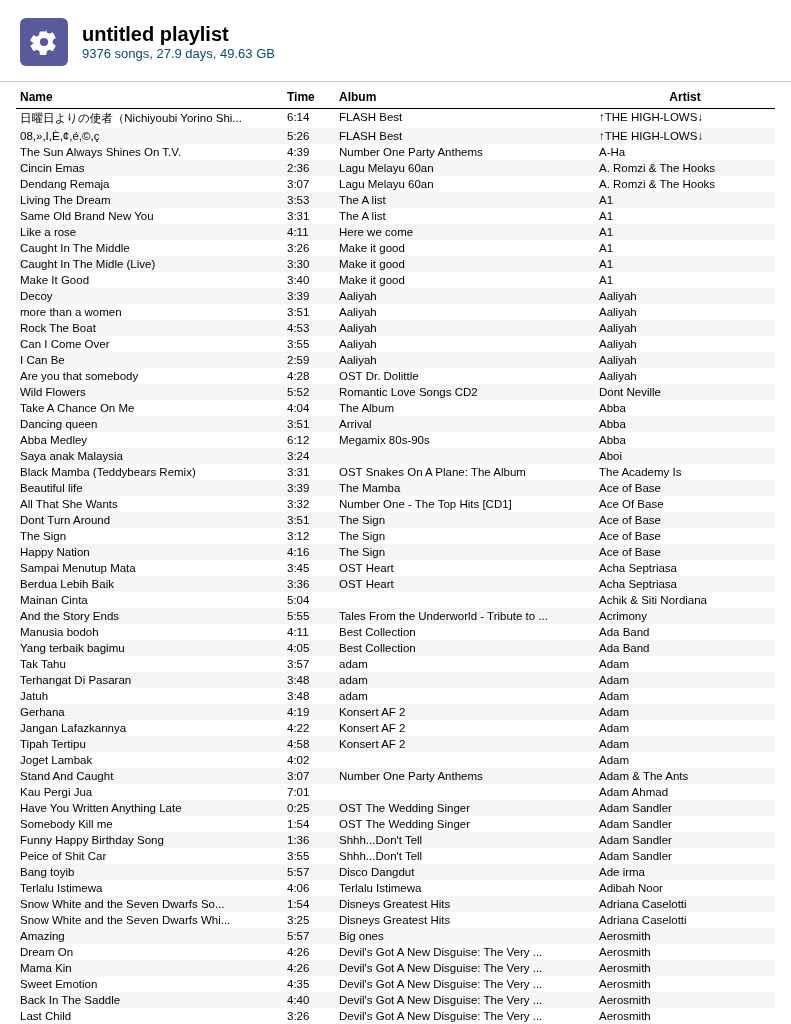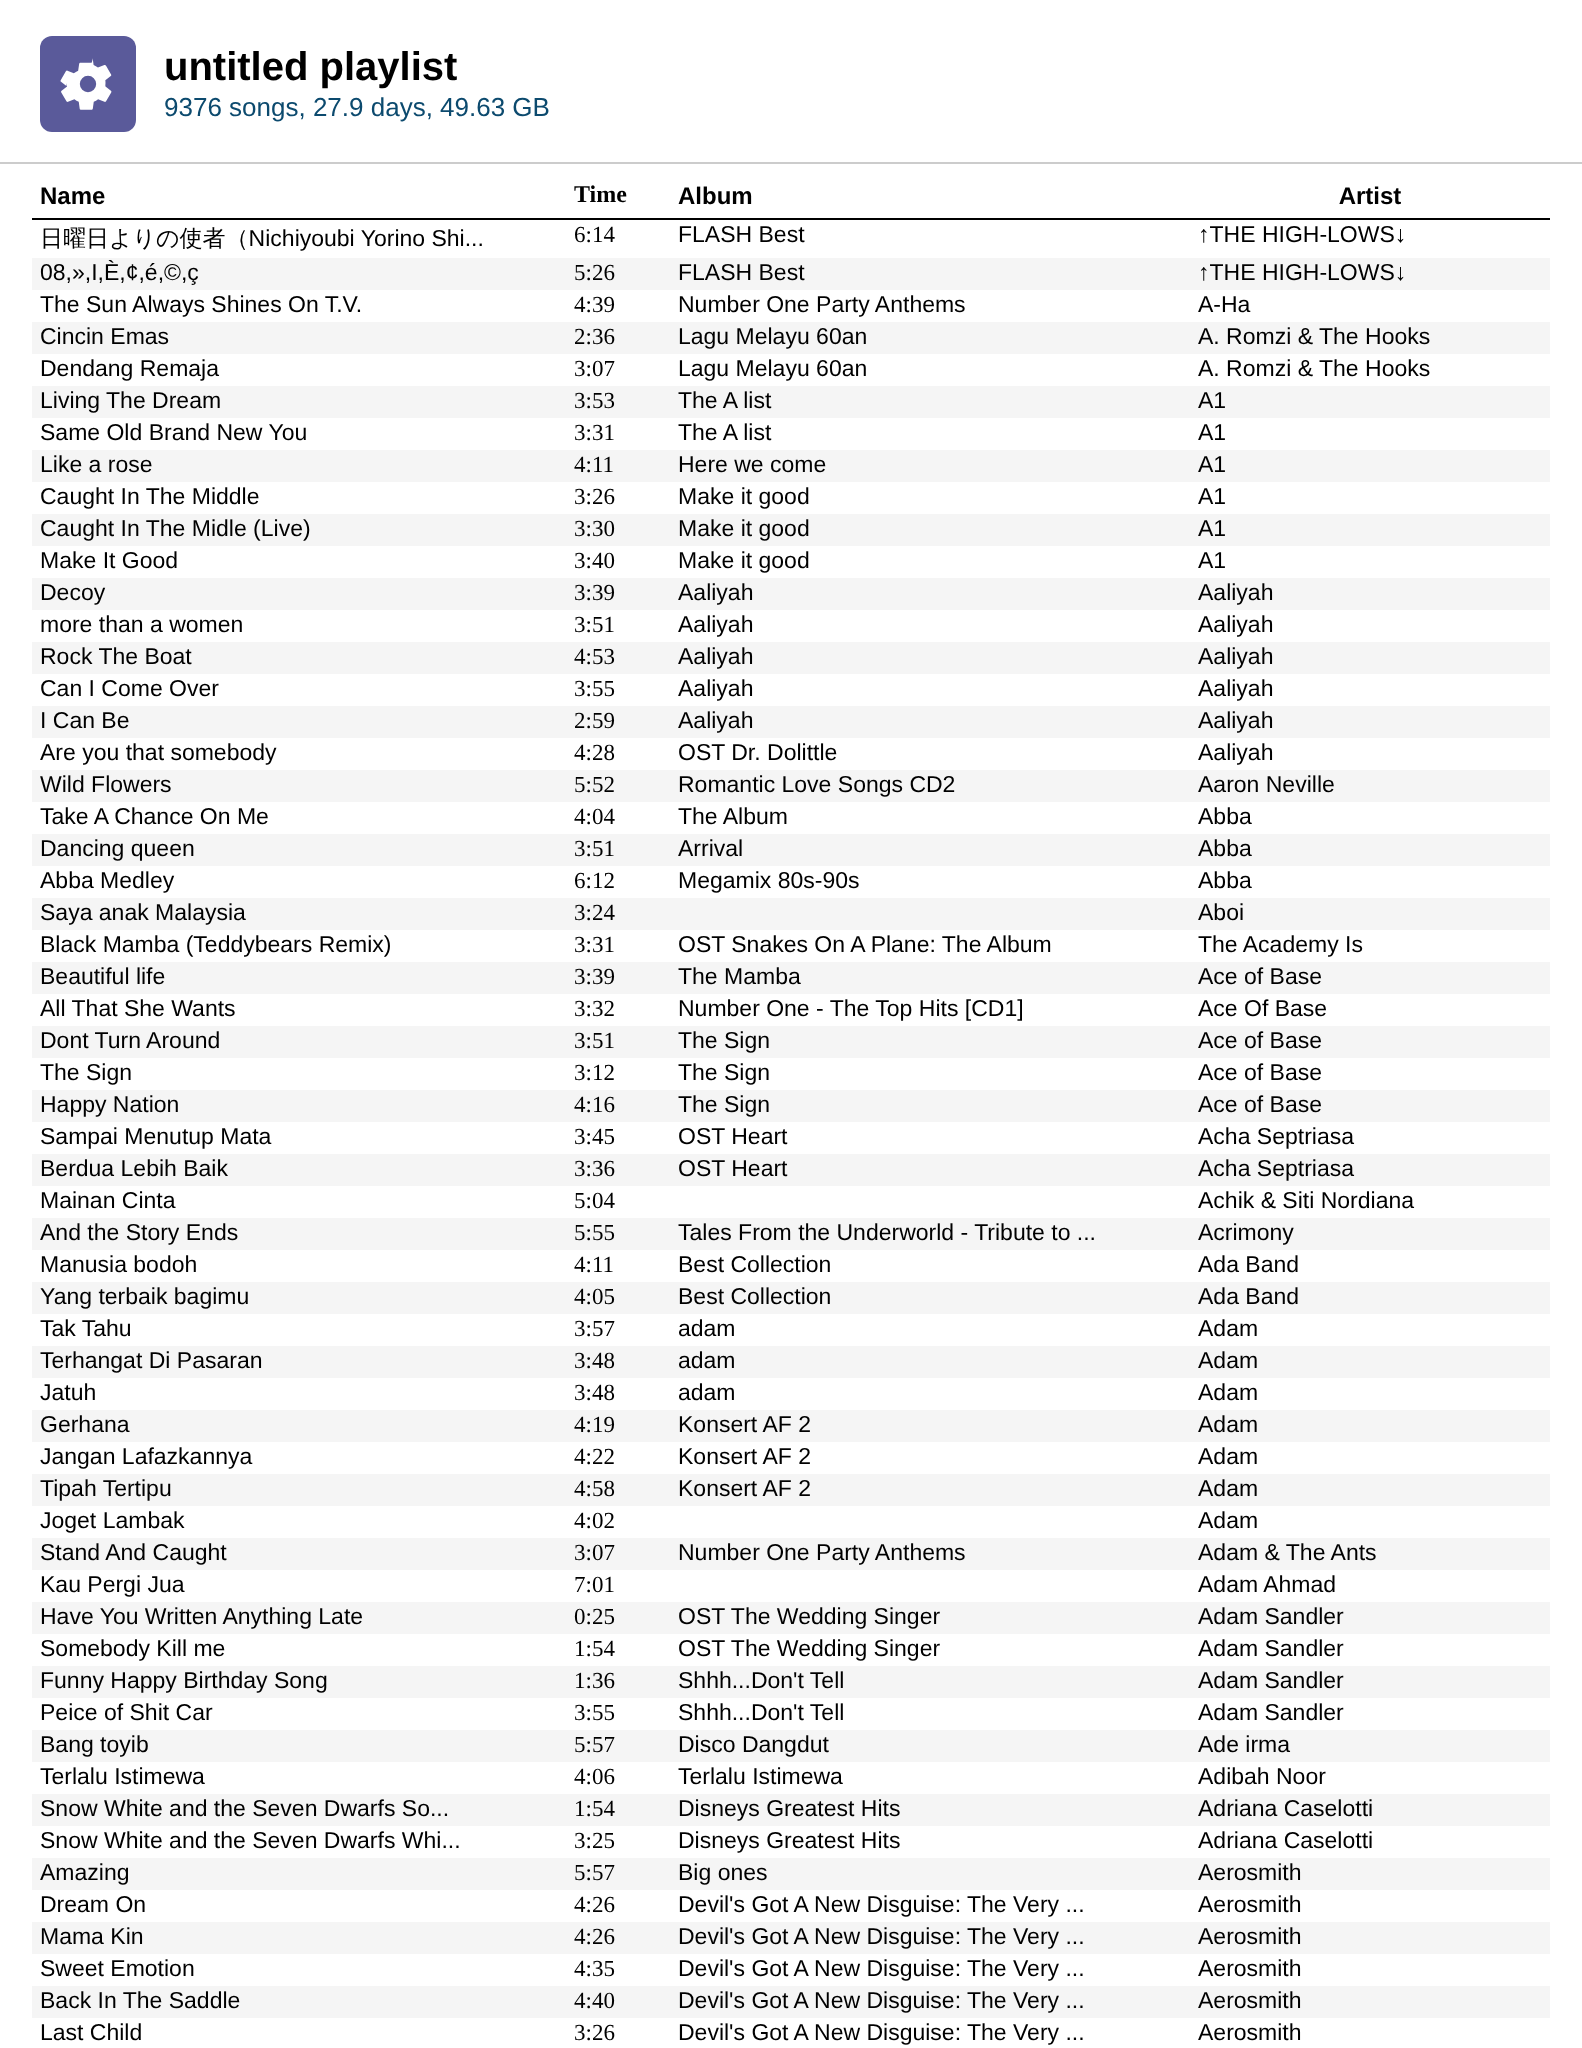--- a/index.html
+++ b/index.html
@@ -62,21 +62,21 @@
     tbody tr td {
       padding: 2px 4px;
       font-size: 11.5px;
       vertical-align: top;
       white-space: nowrap;
       overflow: hidden;
       text-overflow: ellipsis;
     }
     tbody tr:nth-child(even) { background: #f5f5f5; }
     .name-col { max-width: 210px; overflow: hidden; text-overflow: ellipsis; }
-    .time-col { max-width: 52px; font-family: Liberation Serif, serif; }
+    .time-col { max-width: 52px; }
     .album-col { max-width: 260px; overflow: hidden; text-overflow: ellipsis; }
     .artist-col { max-width: 180px; overflow: hidden; text-overflow: ellipsis; }
   </style>
 </head>
 <body>
 
 <div class="header">
   <div class="header-icon">
     <svg viewBox="0 0 24 24">
       <path d="M12 15.5A3.5 3.5 0 0 1 8.5 12 3.5 3.5 0 0 1 12 8.5a3.5 3.5 0 0 1 3.5 3.5 3.5 3.5 0 0 1-3.5 3.5m7.43-2.92c.04-.34.07-.69.07-1.08s-.03-.74-.07-1.08l2.33-1.82c.21-.16.27-.46.13-.7l-2.21-3.82c-.14-.24-.42-.33-.67-.24l-2.75 1.1c-.57-.44-1.18-.81-1.85-1.09l-.42-2.93C13.76 3.1 13.5 2.9 13.2 2.9h-4.4c-.3 0-.56.2-.6.48l-.42 2.93c-.67.28-1.28.65-1.85 1.09l-2.75-1.1c-.24-.09-.53 0-.67.24l-2.21 3.82c-.14.24-.08.54.13.7l2.33 1.82C2.97 11.26 2.94 11.61 2.94 12s.03.74.07 1.08l-2.33 1.82c-.21.16-.27.46-.13.7l2.21 3.82c.14.24.42.33.67.24l2.75-1.1c.57.44 1.18.81 1.85 1.09l.42 2.93c.04.28.3.48.6.48h4.4c.3 0 .56-.2.6-.48l.42-2.93c.67-.28 1.28-.65 1.85-1.09l2.75 1.1c.24.09.53 0 .67-.24l2.21-3.82c.14-.24.08-.54-.13-.7l-2.33-1.82z"></path>
@@ -198,21 +198,21 @@
         <tr>
           <td class="name-col">Are you that somebody</td>
           <td class="time-col">4:28</td>
           <td class="album-col">OST Dr. Dolittle</td>
           <td class="artist-col">Aaliyah</td>
         </tr>
         <tr>
           <td class="name-col">Wild Flowers</td>
           <td class="time-col">5:52</td>
           <td class="album-col">Romantic Love Songs CD2</td>
-          <td class="artist-col">Aaron Neville</td>
+          <td class="artist-col">Dont Neville</td>
         </tr>
         <tr>
           <td class="name-col">Take A Chance On Me</td>
           <td class="time-col">4:04</td>
           <td class="album-col">The Album</td>
           <td class="artist-col">Abba</td>
         </tr>
         <tr>
           <td class="name-col">Dancing queen</td>
           <td class="time-col">3:51</td>

